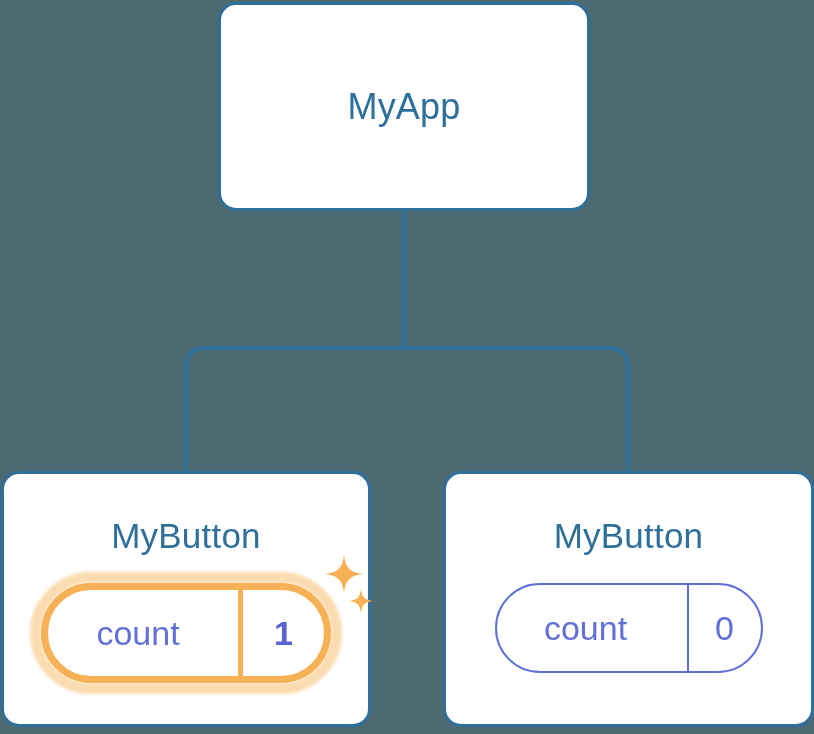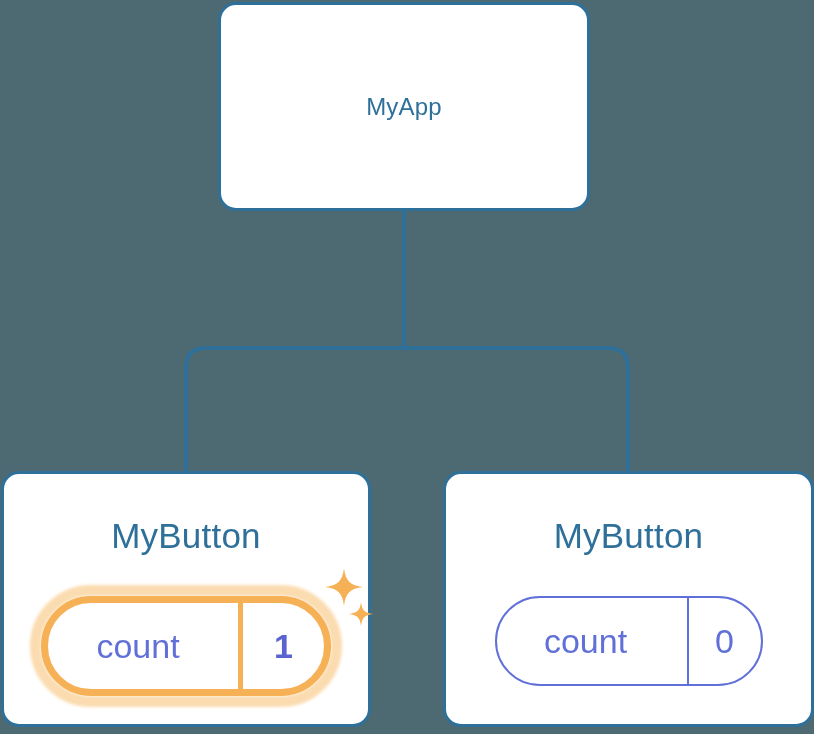--- a/index.html
+++ b/index.html
@@ -59,34 +59,34 @@
   
   #node-root {
     left: 218px;
     top: 2px;
     width: 372px;
     height: 209px;
     justify-content: center;
   }
 
   #node-root .node-title {
-    font-size: 24px;
+    font-size: 36px;
   }
 
   
   .child-card {
     top: 471px;
     height: 256px;
     padding-top: 44px;
   }
 
   #node-child-left  { left: 1px;   width: 370px; }
   #node-child-right { left: 443px; width: 371px; }
 
-  .child-card .node-title { margin-bottom: 43px; }
+  .child-card .node-title { margin-bottom: 30px; }
 
   
   .state-pill-wrap {
     position: relative;
     display: flex;
     align-items: flex-end;
     justify-content: center;
   }
 
   .state-pill {

